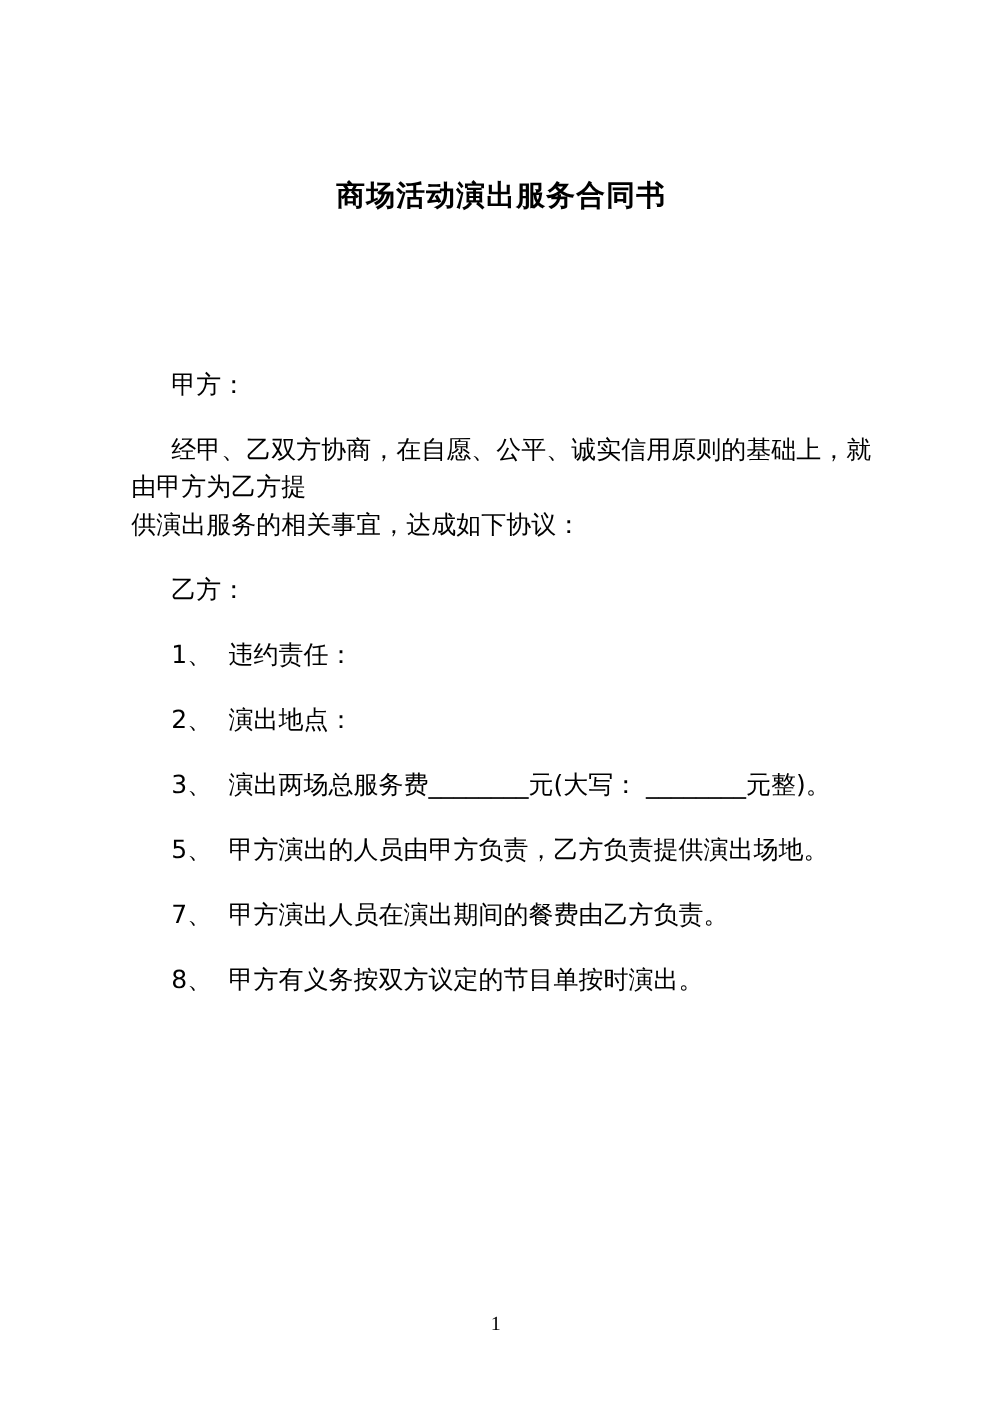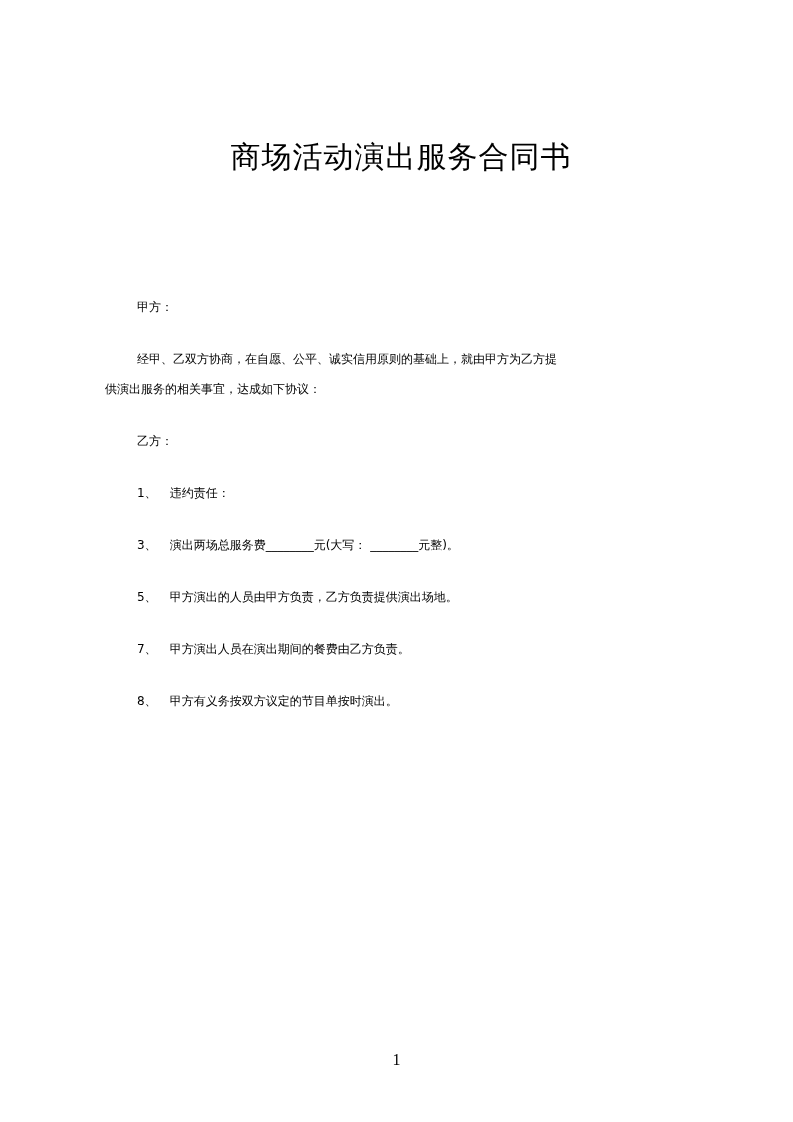--- a/index.html
+++ b/index.html
@@ -12,29 +12,29 @@
     width: 793px;
     height: 1122px;
     box-sizing: border-box;
     background: #ffffff;
     color: #000000;
     padding: 142px 96px 0 105px;
     font-family: "DejaVu Sans", sans-serif;
     overflow: hidden;
   }
   .doc-title {
-    font-size: 30px;
-    font-weight: normal;
+    font-size: 23px;
+    font-weight: bold;
     line-height: 30px;
     text-align: center;
     margin: 0 0 120px 0;
     letter-spacing: 1px;
   }
   p.doc {
-    font-size: 12px;
+    font-size: 20px;
     line-height: 30px;
     margin: 0 0 22px 0;
     text-align: justify;
     white-space: pre-wrap;
     text-indent: 32px;
   }
   p.doc .clause-num {
     margin-right: 13px;
   }
   .page-footer {
@@ -58,20 +58,21 @@
 
   <p class="doc">甲方：</p>
 
   <p class="doc">经甲、乙双方协商，在自愿、公平、诚实信用原则的基础上，就由甲方为乙方提
 供演出服务的相关事宜，达成如下协议：</p>
 
   <p class="doc">乙方：</p>
 
   <p class="doc"><span class="clause-num">1、</span><span>违约责任：</span></p>
 
+  <p class="doc"><span class="clause-num">2、</span><span>演出地点：</span></p>
 
   <p class="doc"><span class="clause-num">3、</span><span>演出两场总服务费________元(大写： ________元整)。</span></p>
 
 
   <p class="doc"><span class="clause-num">5、</span><span>甲方演出的人员由甲方负责，乙方负责提供演出场地。</span></p>
 
 
   <p class="doc"><span class="clause-num">7、</span><span>甲方演出人员在演出期间的餐费由乙方负责。</span></p>
 
   <p class="doc"><span class="clause-num">8、</span><span>甲方有义务按双方议定的节目单按时演出。</span></p>

